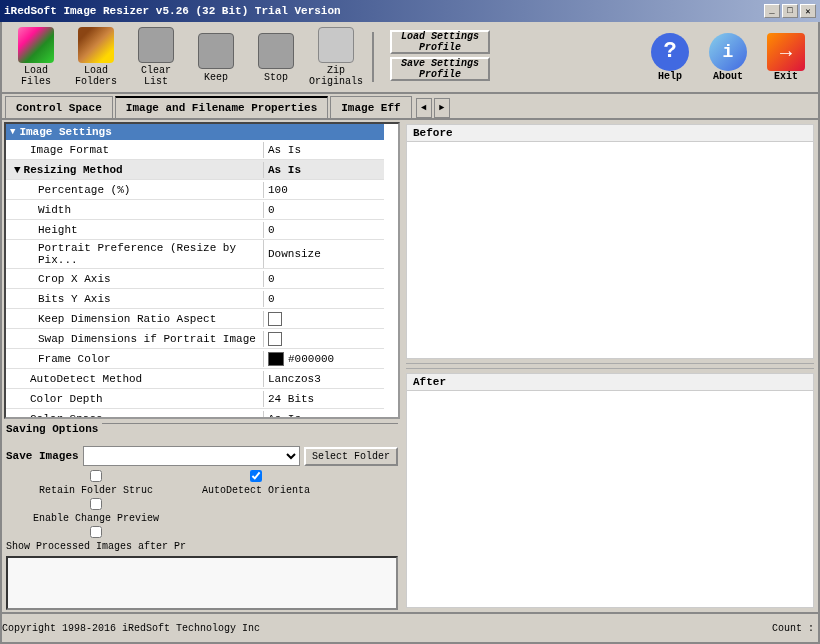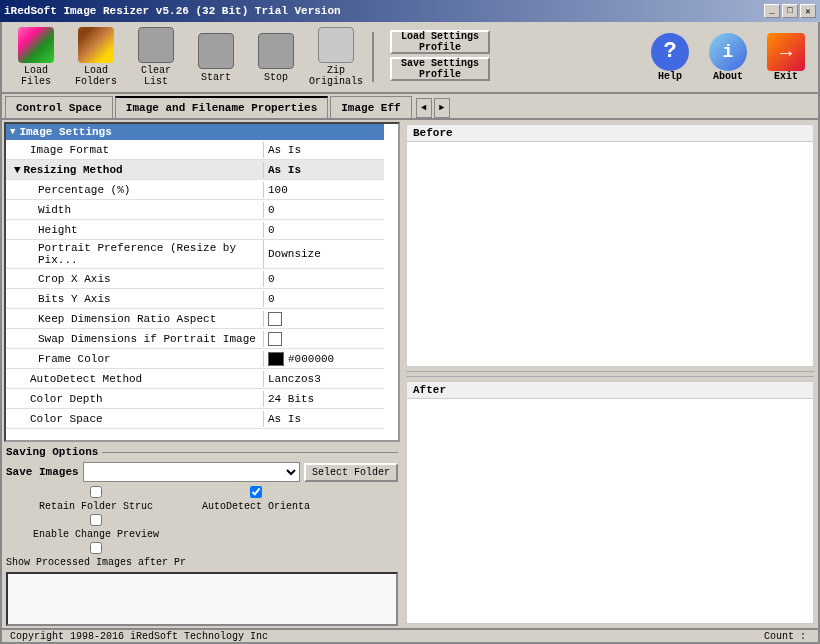--- a/index.html
+++ b/index.html
@@ -144,20 +144,21 @@
       border-top-color: #fff;
       border-left-color: #fff;
       font-size: 10px;
       cursor: pointer;
       display: flex;
       align-items: center;
       justify-content: center;
       margin-bottom: 3px;
       font-family: 'Courier New', monospace;
       font-weight: bold;
+      font-style: italic;
     }
 
     
     .right-toolbar {
       display: flex;
       gap: 6px;
       margin-left: auto;
       align-items: center;
     }
     .right-btn {
@@ -322,23 +323,23 @@
     }
     .preview-content {
       flex: 1;
       background: white;
     }
 
     .saving-options-label {
       font-family: 'Courier New', monospace;
       font-size: 11px;
       font-weight: bold;
-      margin-bottom: 4px;
-      display: flex;
-      align-items: center;
+      margin-bottom: 11px;
+      display: flex;
+      align-items: flex-start;
     }
     .saving-options-label::after {
       content: '';
       flex: 1;
       height: 1px;
       background: #888;
       margin-left: 4px;
     }
 
     .save-images-row {
@@ -392,24 +393,24 @@
       margin: 2px 4px;
       padding: 2px;
       font-family: 'Courier New', monospace;
       font-size: 10px;
       overflow-y: auto;
     }
 
     
     .status-bar {
       border-top: 2px solid #888;
-      height: 14px;
-      display: flex;
-      align-items: center;
-      padding: 0 8px;
+      height: 30px;
+      display: flex;
+      align-items: center;
+      padding: 0 0;
       font-family: 'Courier New', monospace;
       font-size: 10px;
       background: #d4d0c8;
       justify-content: space-between;
     }
     .count-area {
       display: flex;
       align-items: center;
       gap: 4px;
     }
@@ -518,21 +519,21 @@
       <div class="toolbar-btn">
         <div class="icon-area">
           <div class="icon-gray"></div>
         </div>
         <span>Clear List</span>
       </div>
       <div class="toolbar-btn">
         <div class="icon-area">
           <div class="icon-gray"></div>
         </div>
-        <span>Start</span>
+        <span>Keep</span>
       </div>
       <div class="toolbar-btn">
         <div class="icon-area">
           <div class="icon-gray"></div>
         </div>
         <span>Stop</span>
       </div>
       <div class="toolbar-btn">
         <div class="icon-area">
           <div class="icon-zip"></div>

